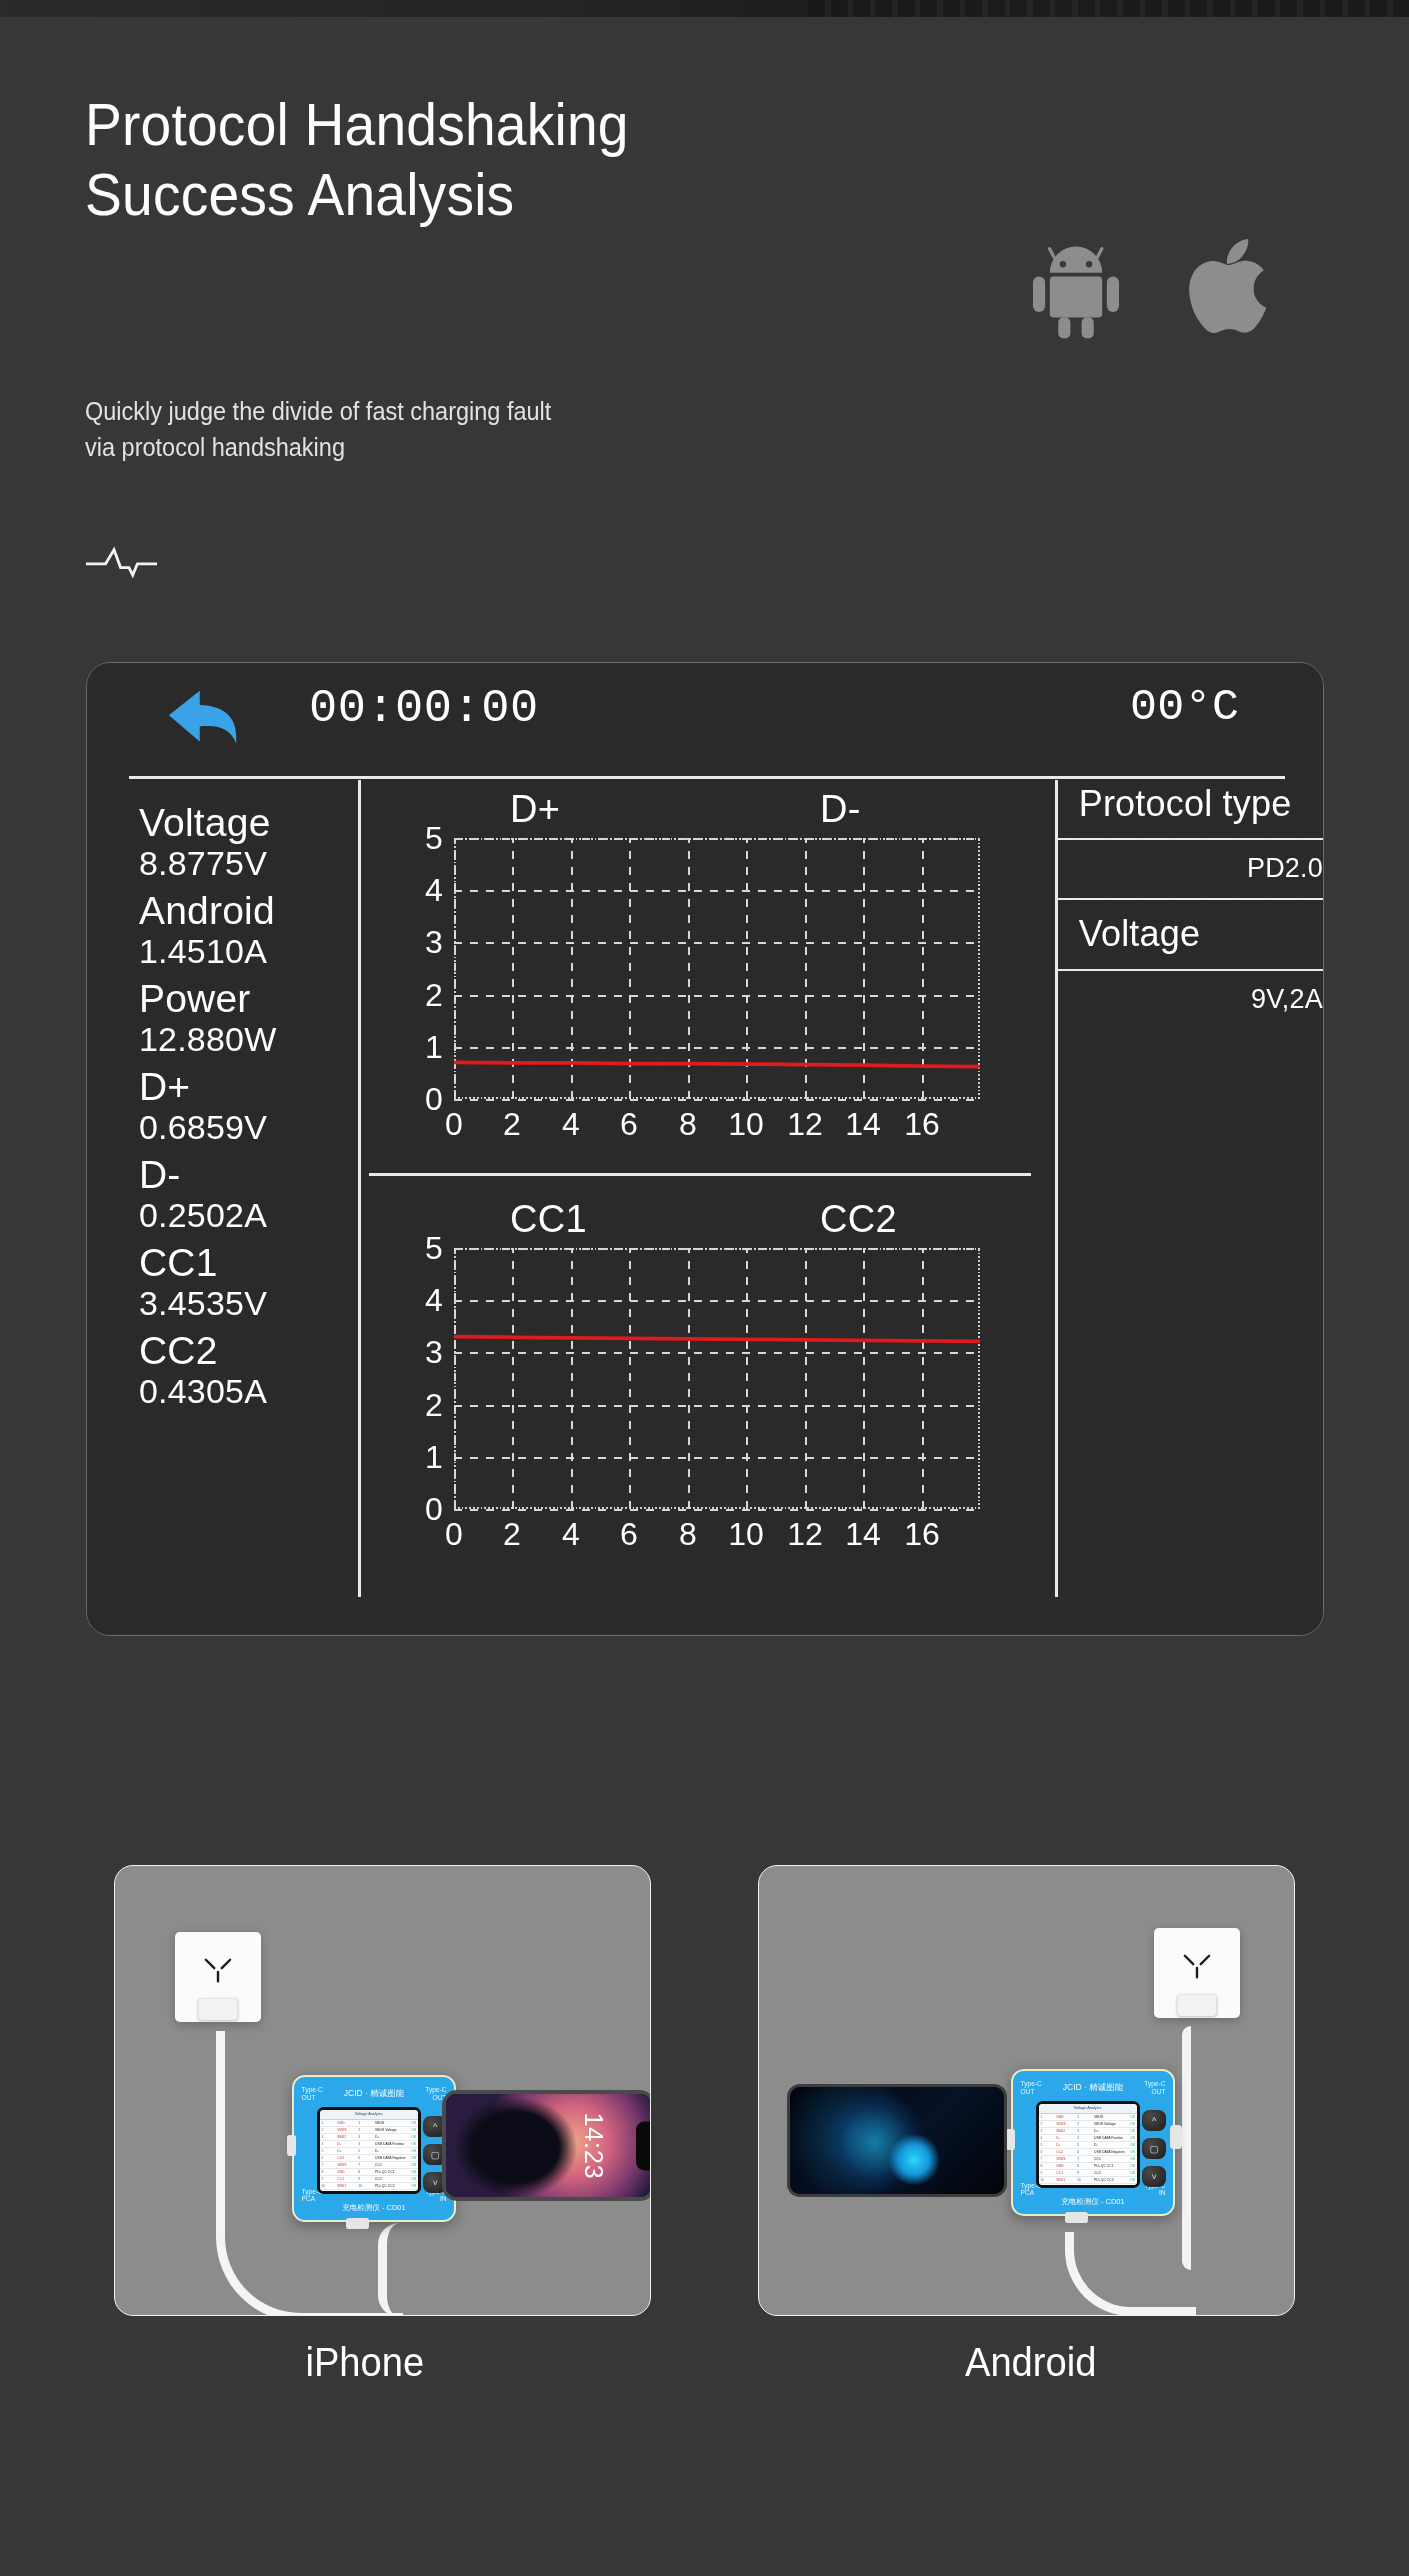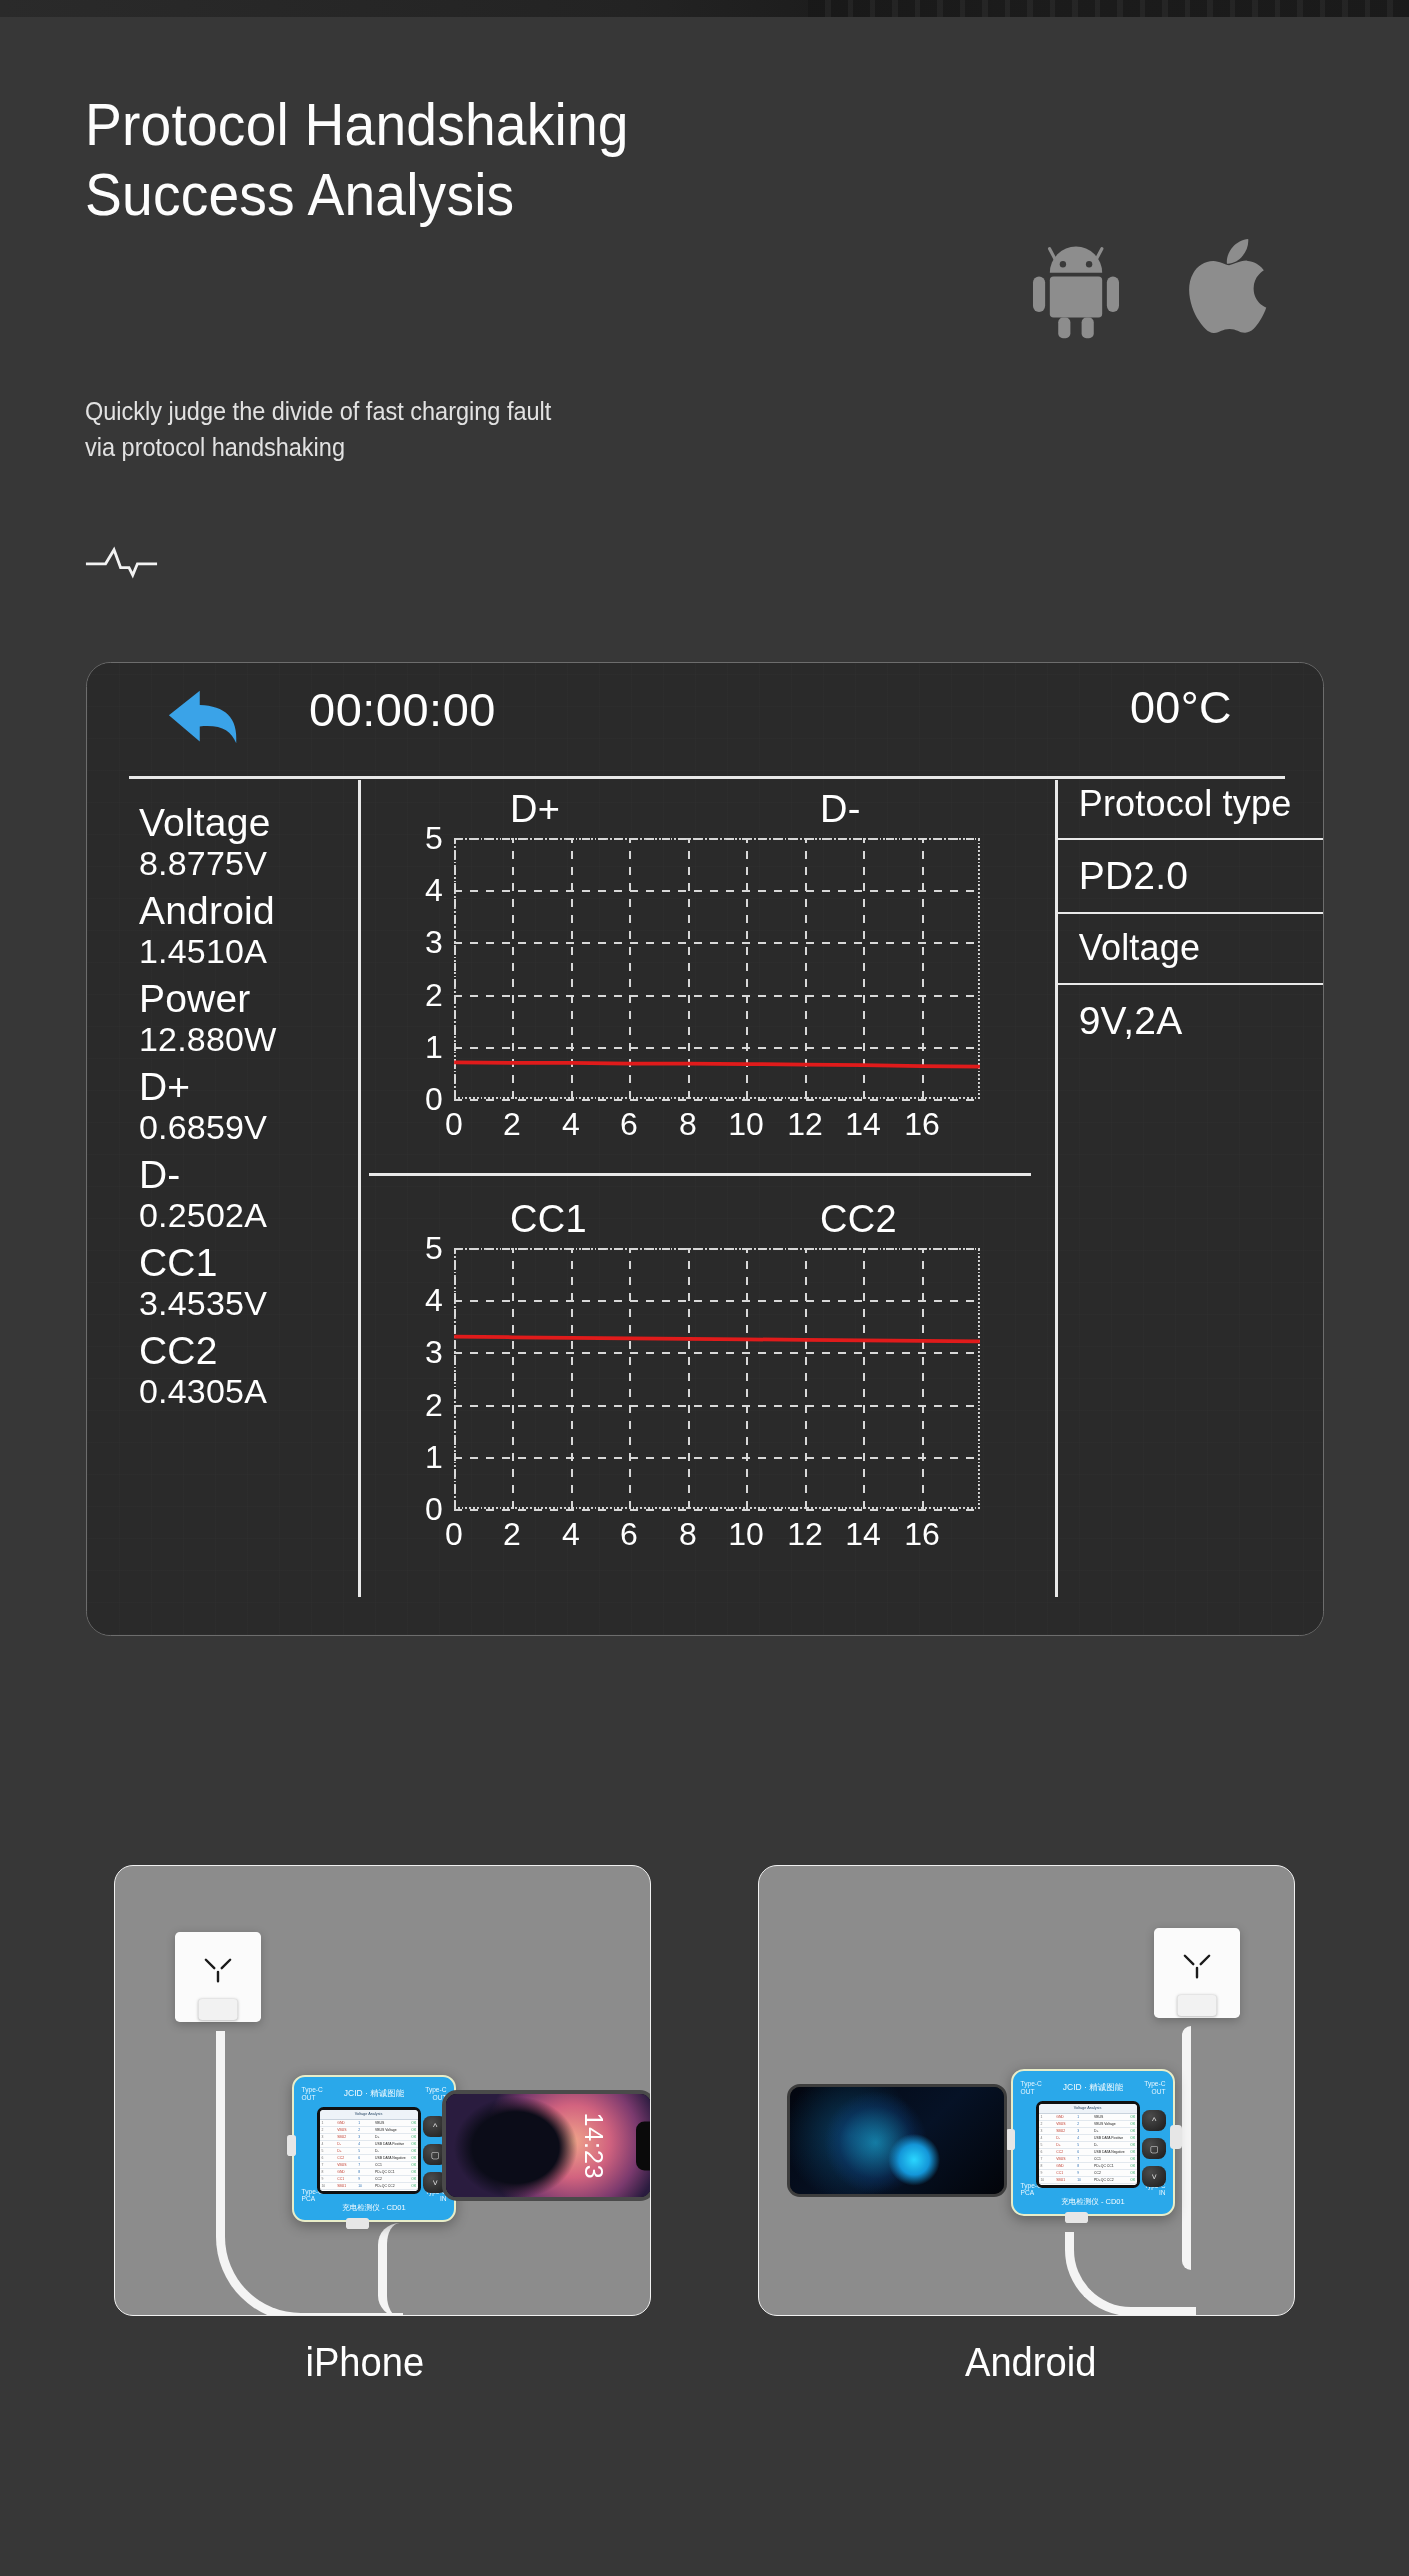--- a/index.html
+++ b/index.html
@@ -63,21 +63,21 @@
   .screen-inner {
     position: absolute; inset: 0;
     background:
       repeating-linear-gradient(0deg, rgba(255,255,255,.012) 0 0.9px, transparent 0.9px 32px),
       repeating-linear-gradient(90deg, rgba(255,255,255,.012) 0 0.9px, transparent 0.9px 32px),
       #2a2a2a;
   }
 
   
   .dev-topbar {
-    position: absolute; left: 0; top: 11.3px; width: 100%; height: 86px;
+    position: absolute; left: 0; top: 11.3px; width: 100%; height: 86px; font-family: Liberation Mono, monospace;
   }
   .back-arrow { position: absolute; left: 80px; top: 15px; }
   .dev-timer {
     position: absolute; left: 222px; top: 7.5px;
     font-size: 47px; letter-spacing: 0.5px; color: #fff; font-weight: 400;
   }
   .dev-title {
     position: absolute; left: 526px; top: 7.5px;
     font-size: 45px; color: #fff; letter-spacing: 0.3px;
   }
@@ -146,21 +146,21 @@
   .series-line { position: absolute; left: 0; top: 0; width: 100%; height: 100%; overflow: visible;}
 
   
   .protocol { position: absolute; left: 971px; top: 0; width: 265px; }
   .prow {
     position: relative; padding: 13px 0 13px 20.7px;
     border-bottom: 2.8px solid #e9e9e9;
   }
   .prow:last-child { border-bottom: 0; }
   .prow .t { font-size: 36px; line-height: 1.18; color: #fff; letter-spacing: 0.2px; }
-  .prow.val .t { font-size: 39px; }
+  .prow.val .t { font-size: 27px; text-align: right; }
   .prow.green .t, .prow.green-big .t { color: #2ecb36; }
   .prow.green-big .t { font-size: 41px; }
   .prow.h1 { padding-top: 3px; }
 
   
   .cards {
     position: absolute; left: 0; top: 1865px; width: 1409px; height: 470px;
     display: flex; justify-content: center; gap: 107px;
   }
   .photo-card {

